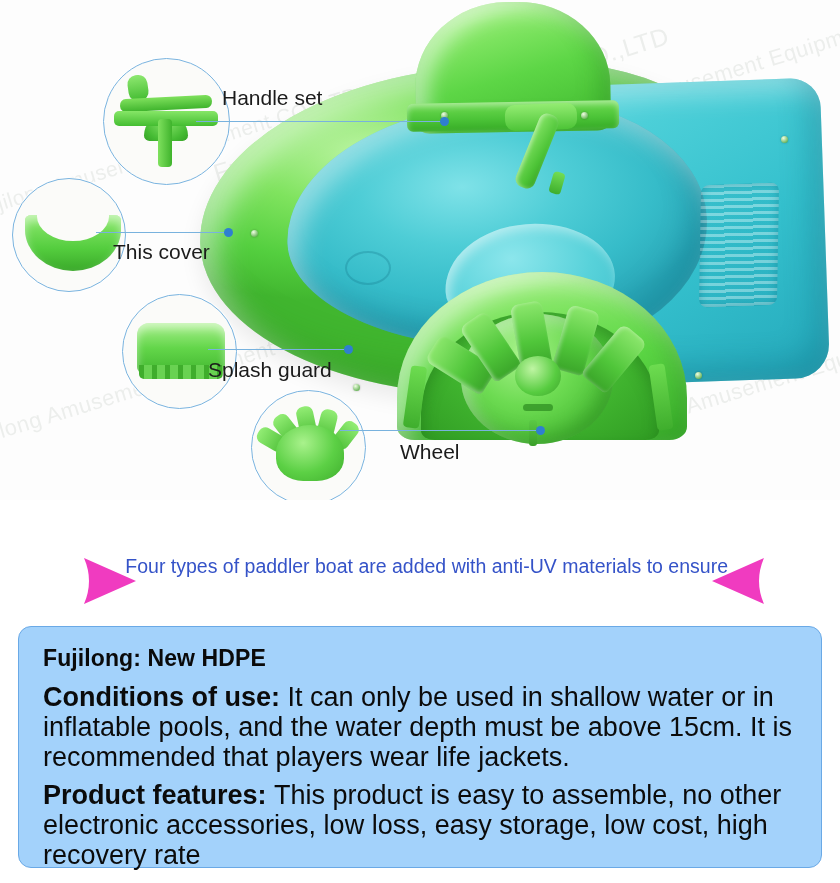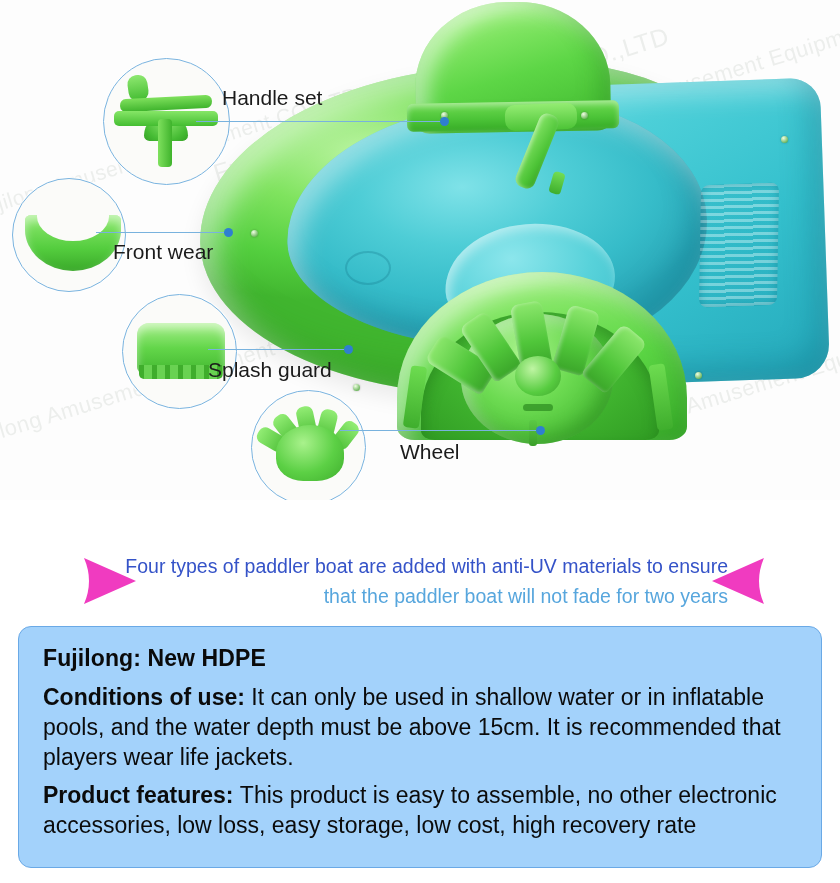--- a/index.html
+++ b/index.html
@@ -428,21 +428,21 @@
     padding: 16px 24px 10px 24px;
   }
   .info-h {
     font-size: 23px;
     font-weight: bold;
     color: #0a0a0a;
     margin: 2px 0 10px 0;
     letter-spacing: .1px;
   }
   .info-p {
-    font-size: 23px;
+    font-size: 27px;
     color: #0b0b0b;
     line-height: 30px;
     margin: 0 0 8px 0;
   }
   .info-p b { font-weight: bold; }
 </style>
 </head>
 <body>
 
 <div id="page">
@@ -508,21 +508,21 @@
     <div class="callout-label" style="left:222px; top:86px;">Handle set</div>
 
     <div class="callout-circle" style="left:12px; top:178px; width:112px; height:112px;">
       <div class="thumb">
         <div class="fc-crescent"></div>
         <div class="fc-cut"></div>
       </div>
     </div>
     <div class="callout-line" style="left:96px; top:232px; width:132px;"></div>
     <div class="callout-dot" style="left:224px; top:228px;"></div>
-    <div class="callout-label" style="left:113px; top:240px;">Front wear</div>
+    <div class="callout-label" style="left:113px; top:240px;">This cover</div>
 
     <div class="callout-circle" style="left:122px; top:294px; width:113px; height:113px;">
       <div class="thumb">
         <div class="sg-body"></div>
         <div class="sg-teeth"></div>
       </div>
     </div>
     <div class="callout-line" style="left:208px; top:349px; width:140px;"></div>
     <div class="callout-dot" style="left:344px; top:345px;"></div>
     <div class="callout-label" style="left:208px; top:358px;">Splash guard</div>
@@ -537,21 +537,20 @@
         <div class="wh-hub"></div>
       </div>
     </div>
     <div class="callout-line" style="left:340px; top:430px; width:200px;"></div>
     <div class="callout-dot" style="left:536px; top:426px;"></div>
     <div class="callout-label" style="left:376px; top:440px;margin-left:24px;">Wheel</div>
   </div>
 
   <div id="tagline">
     <div class="tag-line-1">Four types of paddler boat are added with anti-UV materials to ensure</div>
-    <div class="tag-line-2">that the paddler boat will not fade for two years</div>
   </div>
 
   <div class="arrow" style="left:76px;">
     <svg width="66" height="50" viewBox="0 0 66 50">
       <path d="M8 2 Q18 25 8 48 L60 25 Z" fill="#f03bc0"></path>
     </svg>
   </div>
   <div class="arrow" style="left:706px;">
     <svg width="66" height="50" viewBox="0 0 66 50">
       <path d="M58 2 Q48 25 58 48 L6 25 Z" fill="#f03bc0"></path>

